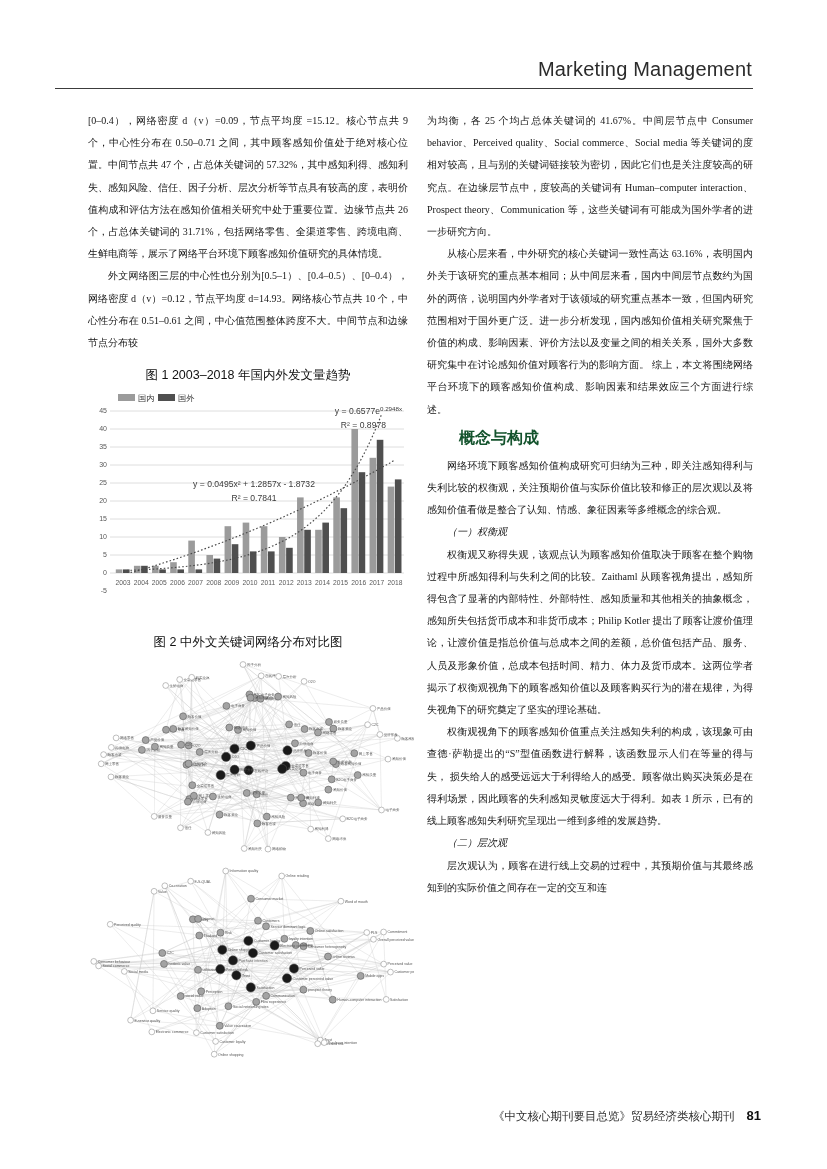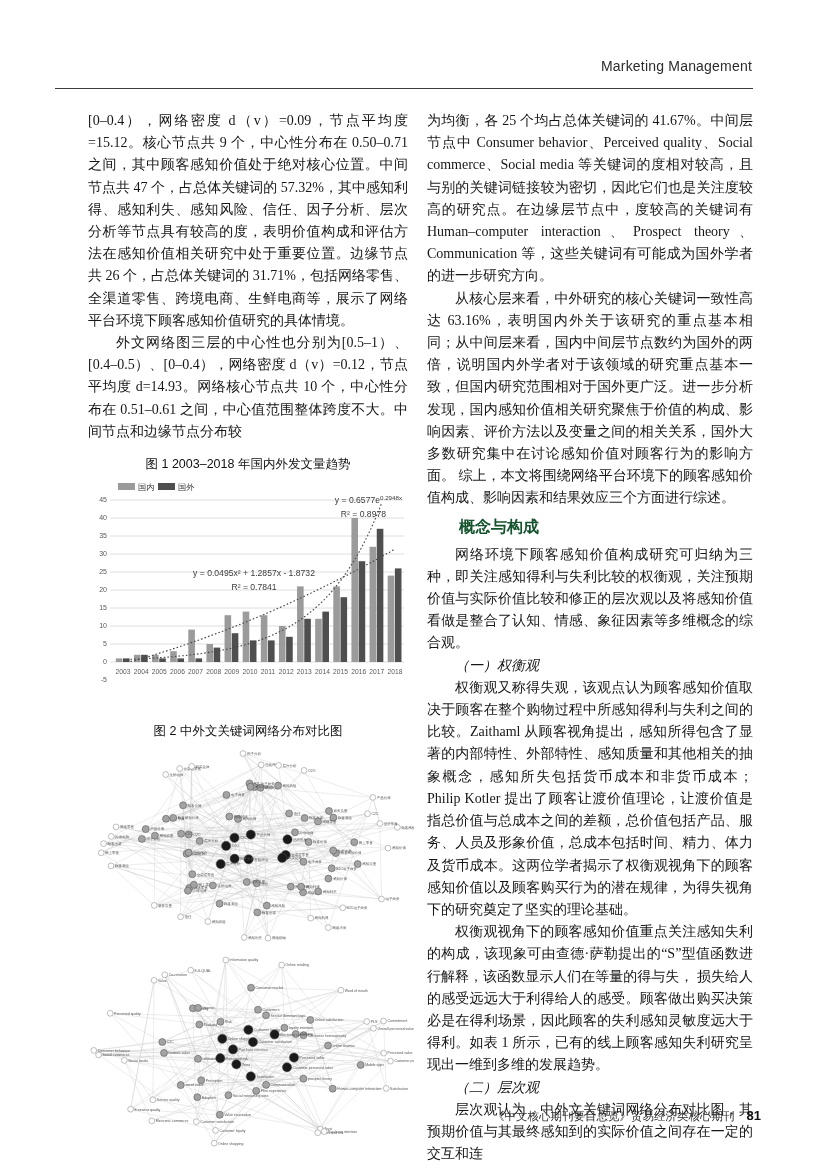--- a/index.html
+++ b/index.html
@@ -1,24 +1,24 @@
 <!DOCTYPE html>
 <html><head>
 <meta charset="utf-8">
 <style>
   html,body{margin:0;padding:0;background:#e8e8e8;}
   .page{position:relative;width:827px;height:1169px;background:#ffffff;margin:0 auto;overflow:hidden;
         font-family:"Liberation Serif","DejaVu Serif",serif;color:#1c1c1c;}
   .running-head{position:absolute;top:58px;right:75px;font-family:"Liberation Sans","DejaVu Sans",sans-serif;
-        font-size:14px;letter-spacing:0.2px;color:#2b2b2b;text-align:center;}
+        font-size:20px;letter-spacing:0.2px;color:#2b2b2b;text-align:center;}
   .header-rule{position:absolute;top:88px;left:55px;right:74px;height:0;border-top:1.6px solid #3c3c3c;}
   .col{position:absolute;top:110px;}
   .col-left{left:88px;width:320px;}
   .col-right{left:427px;width:326px;}
-  p.body{margin:0;font-size:14px;line-height:22.2px;text-align:justify;text-indent:2em;color:#161616;}
+  p.body{margin:0;font-size:10px;line-height:22.2px;text-align:justify;text-indent:2em;color:#161616;}
   p.noindent{text-indent:0;}
   p.subhead{font-style:italic;}
   .fig-caption{margin:13px 0 5px;text-align:center;font-family:"Liberation Sans","DejaVu Sans",sans-serif;
         font-weight:normal;font-size:12.5px;color:#111;}
   .section-heading{margin:7px 0 6px;padding-left:2em;font-family:"Liberation Sans","DejaVu Sans",sans-serif;
         font-weight:bold;font-size:16px;color:#14532d;}
   svg.figure{display:block;}
   #bar-chart{margin:2px 0 0 -2px;}
   #network-cn{margin:2px 0 0 -4px;}
   #network-en{margin:0 0 0 -4px;}
@@ -799,20 +799,20 @@
 
   <div class="col col-right">
     <p class="body noindent">为均衡，各 25 个均占总体关键词的 41.67%。中间层节点中 Consumer behavior、Perceived quality、Social commerce、Social media 等关键词的度相对较高，且与别的关键词链接较为密切，因此它们也是关注度较高的研究点。在边缘层节点中，度较高的关键词有 Human–computer interaction、Prospect theory、Communication 等，这些关键词有可能成为国外学者的进一步研究方向。</p>
     <p class="body">从核心层来看，中外研究的核心关键词一致性高达 63.16%，表明国内外关于该研究的重点基本相同；从中间层来看，国内中间层节点数约为国外的两倍，说明国内外学者对于该领域的研究重点基本一致，但国内研究范围相对于国外更广泛。进一步分析发现，国内感知价值相关研究聚焦于价值的构成、影响因素、评价方法以及变量之间的相关关系，国外大多数研究集中在讨论感知价值对顾客行为的影响方面。 综上，本文将围绕网络平台环境下的顾客感知价值构成、影响因素和结果效应三个方面进行综述。</p>
     <h2 class="section-heading">概念与构成</h2>
     <p class="body">网络环境下顾客感知价值构成研究可归纳为三种，即关注感知得利与失利比较的权衡观，关注预期价值与实际价值比较和修正的层次观以及将感知价值看做是整合了认知、情感、象征因素等多维概念的综合观。</p>
     <p class="body subhead">（一）权衡观</p>
     <p class="body">权衡观又称得失观，该观点认为顾客感知价值取决于顾客在整个购物过程中所感知得利与失利之间的比较。Zaithaml 从顾客视角提出，感知所得包含了显著的内部特性、外部特性、感知质量和其他相关的抽象概念，感知所失包括货币成本和非货币成本；Philip Kotler 提出了顾客让渡价值理论，让渡价值是指总价值与总成本之间的差额，总价值包括产品、服务、人员及形象价值，总成本包括时间、精力、体力及货币成本。这两位学者揭示了权衡观视角下的顾客感知价值以及顾客购买行为的潜在规律，为得失视角下的研究奠定了坚实的理论基础。</p>
     <p class="body">权衡观视角下的顾客感知价值重点关注感知失利的构成，该现象可由查德·萨勒提出的“S”型值函数进行解释，该函数显示人们在等量的得与失， 损失给人的感受远远大于利得给人的感受。顾客做出购买决策必是在得利场景，因此顾客的失利感知灵敏度远大于得利。如表 1 所示，已有的线上顾客感知失利研究呈现出一维到多维的发展趋势。</p>
     <p class="body subhead">（二）层次观</p>
-    <p class="body">层次观认为，中外文关键词网络分布对比图，其预期价值与其最终感知到的实际价值之间存在一定的交互和连</p>
+    <p class="body">层次观认为，顾客在进行线上交易的过程中，其预期价值与其最终感知到的实际价值之间存在一定的交互和连</p>
   </div>
 
   <div class="footer">
     <span>《中文核心期刊要目总览》贸易经济类核心期刊</span><span class="page-num">81</span>
   </div>
 
 </div>
 
 </body></html>

